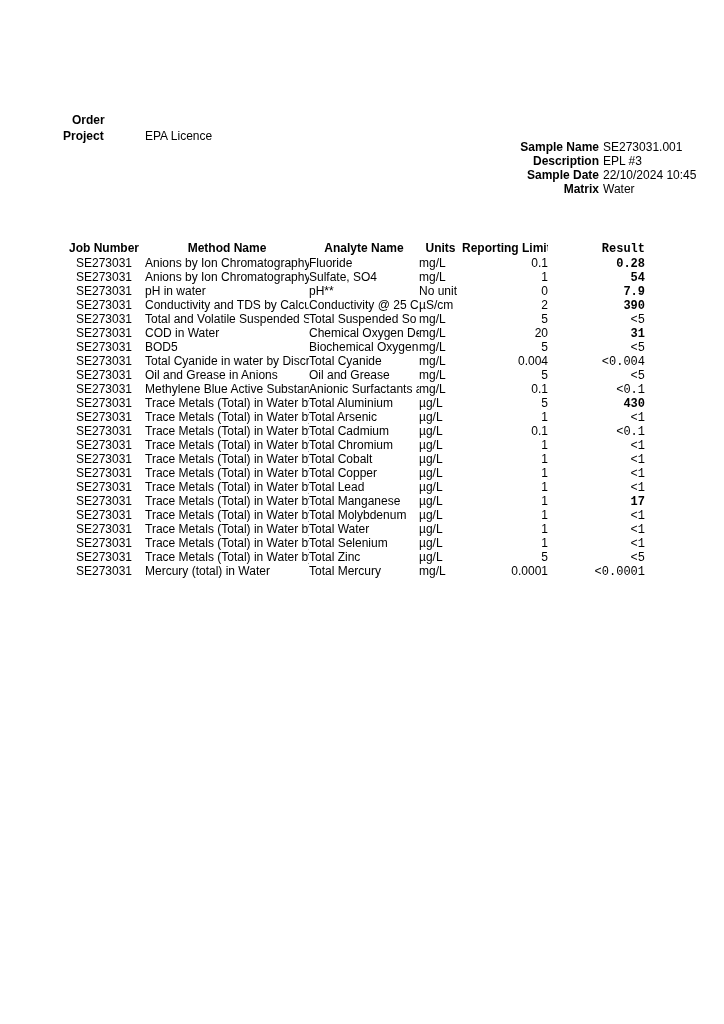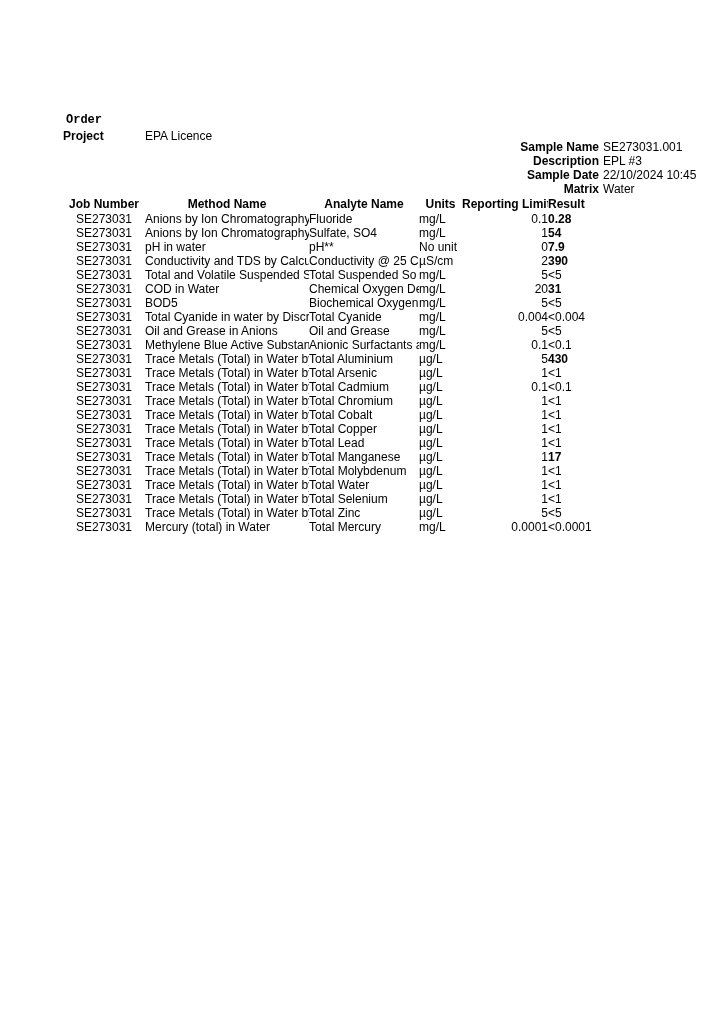--- a/index.html
+++ b/index.html
@@ -15,24 +15,23 @@
     font-size: 12px;
     line-height: 14px;
     color: #000000;
     overflow: hidden;
   }
   .b { font-weight: bold; }
 
   
   .order-line {
     position: absolute;
-    left: 66px;
+    left: 72px;
     top: 113px;
     height: 14px;
-    font-family: Liberation Mono, monospace;
   }
   .project-line {
     position: absolute;
     left: 63px;
     top: 129px;
     height: 14px;
     display: flex;
   }
   .project-line .lbl { display: inline-block; width: 82px; }
 
@@ -64,28 +63,28 @@
     position: absolute;
     left: 63px;
     top: 197px;
   }
   .t-row {
     display: flex;
     height: 14px;
     align-items: baseline;
     white-space: nowrap;
   }
-  .t-row.header { font-weight: bold; margin-bottom: 1px; }
+  .t-row.header { font-weight: bold; margin-bottom: 1px; margin-top: 44px; }
   .cell { overflow: hidden; white-space: nowrap; flex: none; }
   .c-job     { width: 82px;  text-align: center; }
   .c-method  { width: 164px; text-align: left; }
   .c-analyte { width: 110px; text-align: left; }
   .c-units   { width: 43px;  text-align: left; }
   .c-limit   { width: 86px;  text-align: right; }
-  .c-result  { width: 97px;  text-align: left; }
+  .c-result  { width: 97px;  text-align: right; font-family: Liberation Mono, monospace; }
   .header .c-job, .header .c-method, .header .c-analyte, .header .c-units { text-align: center; }
 </style>
 </head>
 <body>
 
 <div>
 
   <div class="order-line b">Order</div>
 
   <div class="project-line">

